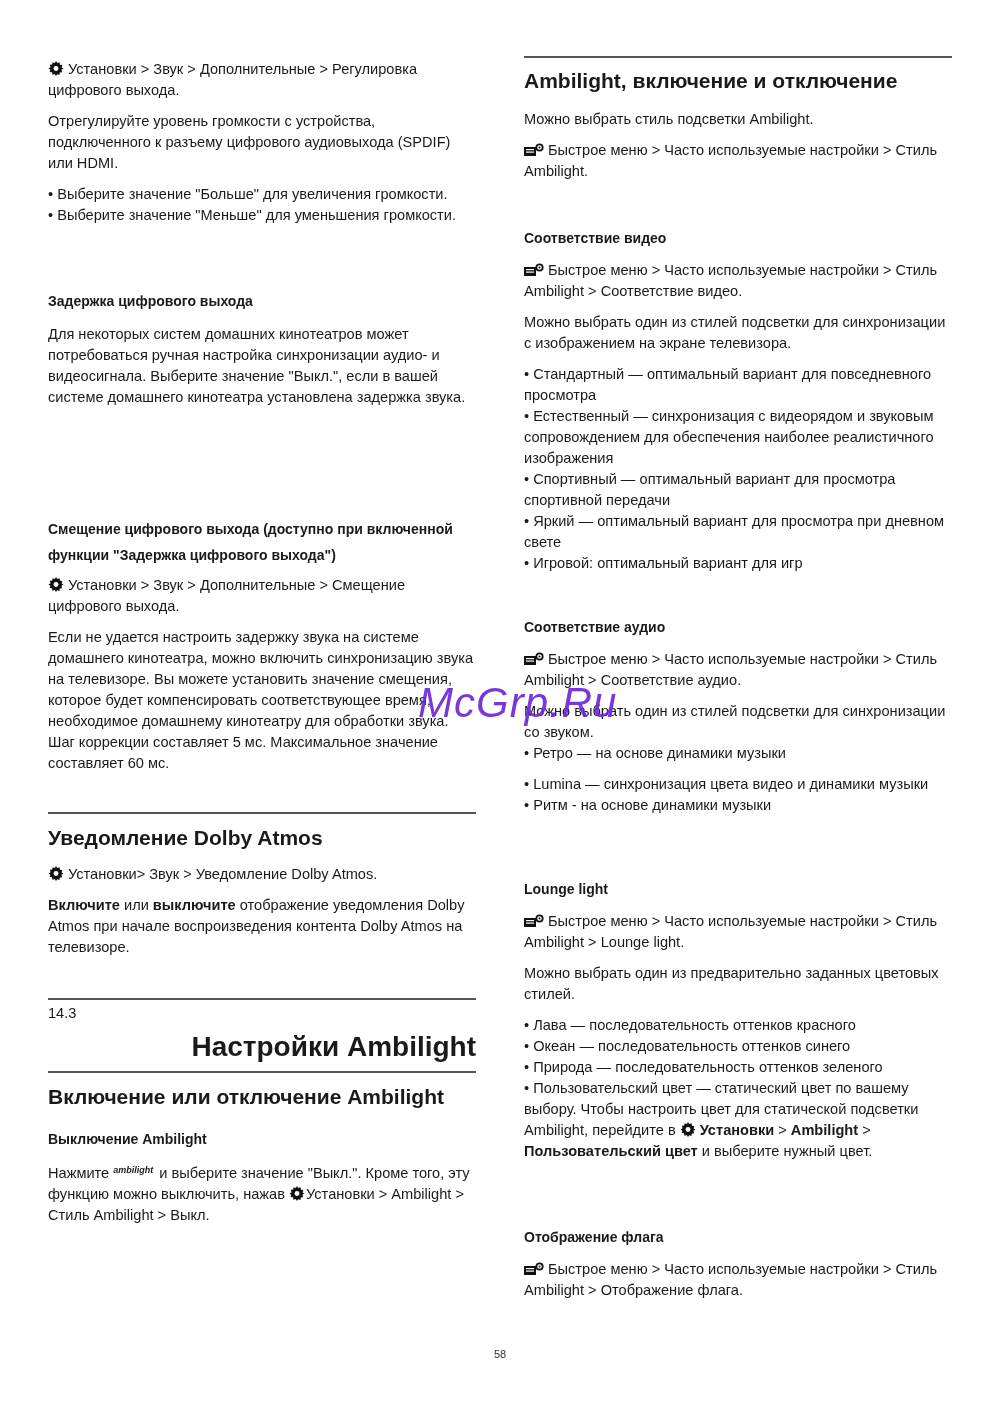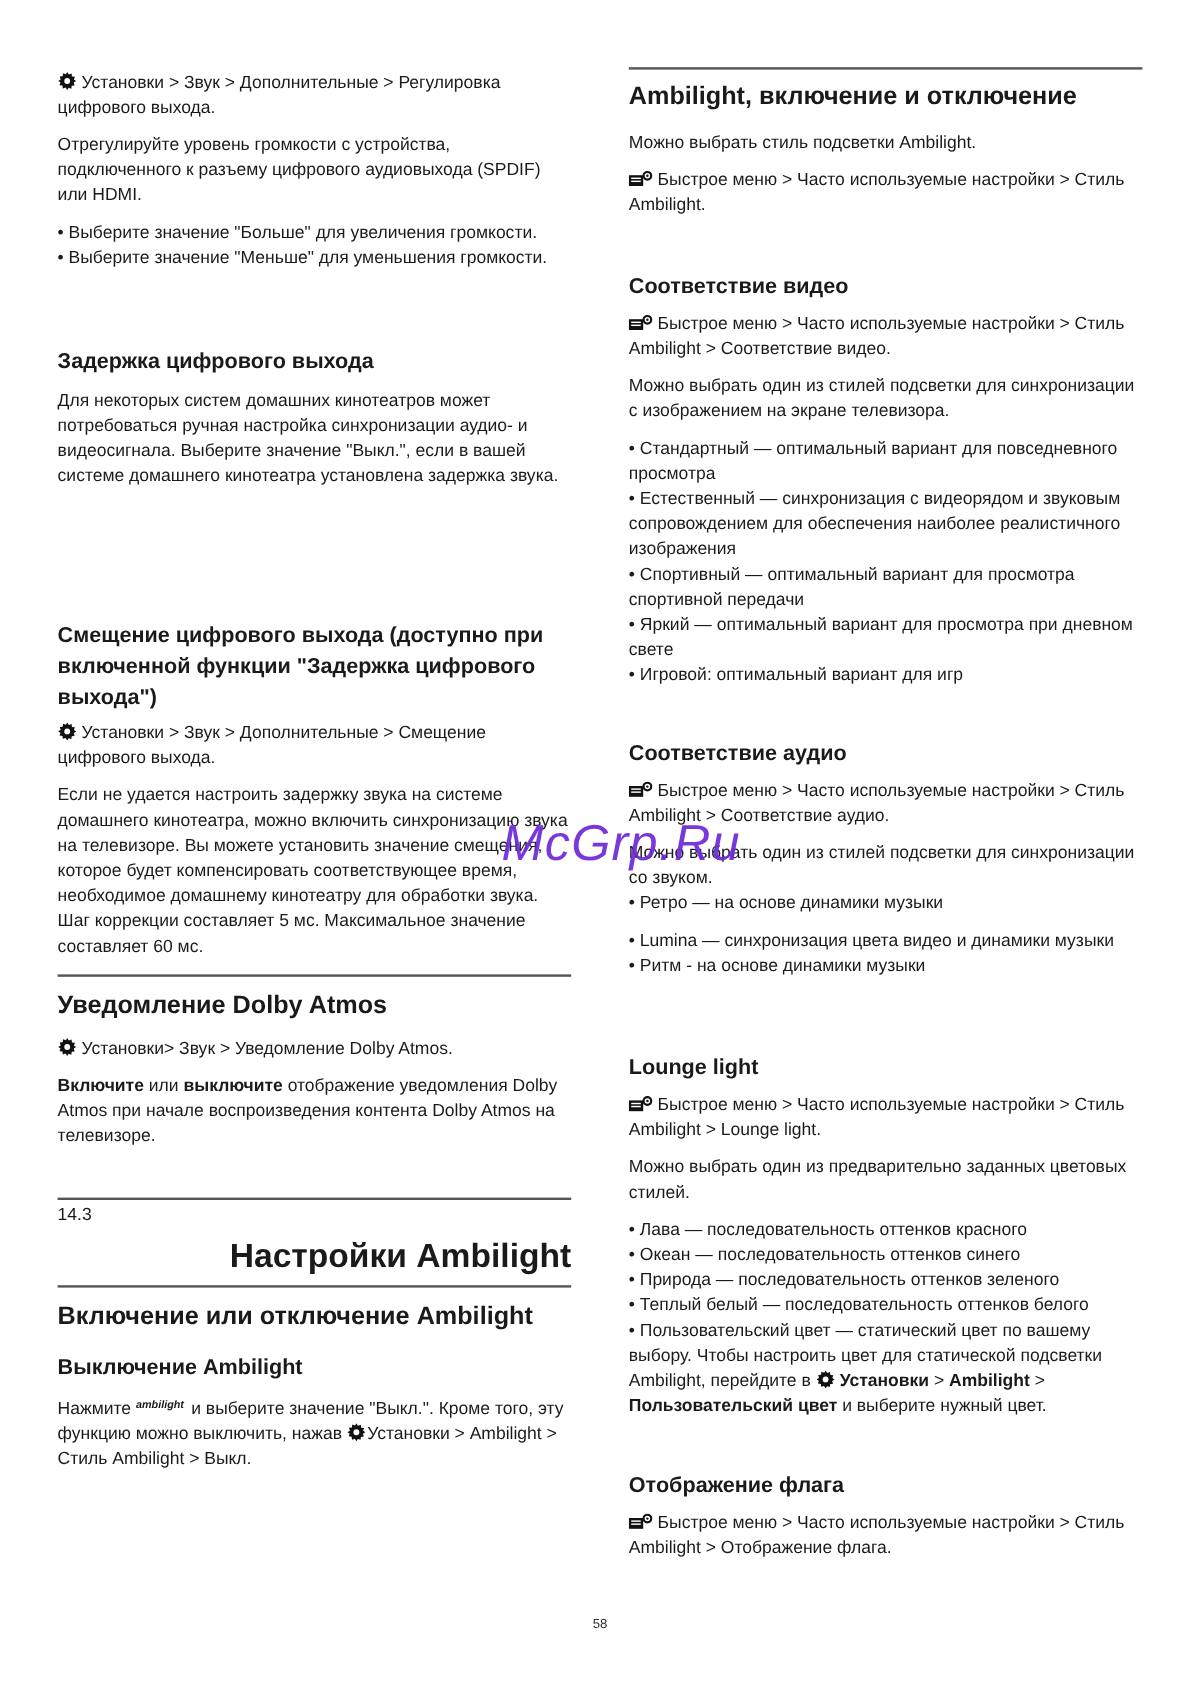--- a/index.html
+++ b/index.html
@@ -3,21 +3,21 @@
 <meta charset="utf-8">
 <style>
   html, body { margin: 0; padding: 0; background: #ffffff; }
   body { width: 1000px; height: 1414px; position: relative; overflow: hidden;
          font-family: "Liberation Sans", sans-serif; color: #1a1a1a; }
   .col { position: absolute; top: 0; width: 428px; }
   .col-left { left: 48px; }
   .col-right { left: 524px; }
   .blk { position: absolute; left: 0; width: 428px; }
   p { margin: 0; font-size: 14.6px; line-height: 21px; }
-  .h-sub { font-weight: bold; font-size: 18px; line-height: 26px; margin: 0; }
+  .h-sub { font-weight: bold; font-size: 14px; line-height: 26px; margin: 0; }
   .h2 { font-weight: bold; font-size: 21px; line-height: 28px; margin: 0; }
   .h1 { font-weight: bold; font-size: 28px; line-height: 36px; margin: 0; text-align: right; }
   .secnum { font-size: 14.6px; line-height: 20px; }
   .rule { position: absolute; left: 0; width: 428px; height: 0; border-top: 2px solid #555; }
   .icon { display: inline-block; vertical-align: -2px; margin-right: 4px; }
   .icon svg { display: block; }
   .amb-logo { font-style: italic; font-weight: bold; font-size: 9px; vertical-align: 5px; margin-right: 2px; }
   b { font-weight: bold; }
   .watermark { position: absolute; left: 418px; top: 680px; font-size: 42px; font-style: italic;
                color: #6d28d9; letter-spacing: 1px; line-height: 46px; opacity: 0.92; }
@@ -136,21 +136,20 @@
             <rect x="0" y="4" width="12" height="9" fill="#111"></rect>
             <rect x="2" y="6" width="8" height="1.2" fill="#fff"></rect>
             <rect x="2" y="8.5" width="8" height="1.2" fill="#fff"></rect>
             <circle cx="15.5" cy="4.5" r="3.2" fill="none" stroke="#111" stroke-width="1.8"></circle>
             <circle cx="15.5" cy="4.5" r="1" fill="#111"></circle>
           </svg></span><span>Быстрое меню &gt; Часто используемые настройки &gt; Стиль Ambilight &gt; Lounge light.</span></p>
     <p style="margin-top:10px;">Можно выбрать один из предварительно заданных цветовых стилей.</p>
     <p style="margin-top:10px;">• Лава — последовательность оттенков красного</p>
     <p>• Океан — последовательность оттенков синего</p>
     <p>• Природа — последовательность оттенков зеленого</p>
-    <p>• Теплый белый — последовательность оттенков белого</p>
     <p><span>• Пользовательский цвет — статический цвет по вашему выбору. Чтобы настроить цвет для статической подсветки Ambilight, перейдите в </span><span class="icon"><svg width="16" height="15" viewBox="0 0 16 16">
             <path fill="#111" d="M8 0l1.4 2.2 2.5-.8.3 2.6 2.6.3-.8 2.5L16 8l-2.2 1.4.8 2.5-2.6.3-.3 2.6-2.5-.8L8 16l-1.4-2.2-2.5.8-.3-2.6-2.6-.3.8-2.5L0 8l2.2-1.4-.8-2.5 2.6-.3.3-2.6 2.5.8z"></path>
             <circle cx="8" cy="8" r="2.6" fill="#fff"></circle>
           </svg></span><b>Установки</b><span> &gt; </span><b>Ambilight</b><span> &gt; </span><b>Пользовательский цвет</b><span> и выберите нужный цвет.</span></p>
   </div>
 
   <div class="blk" style="top:1224px;">
     <h3 class="h-sub">Отображение флага</h3>
     <p style="margin-top:9px;"><span class="icon"><svg width="20" height="14" viewBox="0 0 20 14">
             <rect x="0" y="4" width="12" height="9" fill="#111"></rect>

